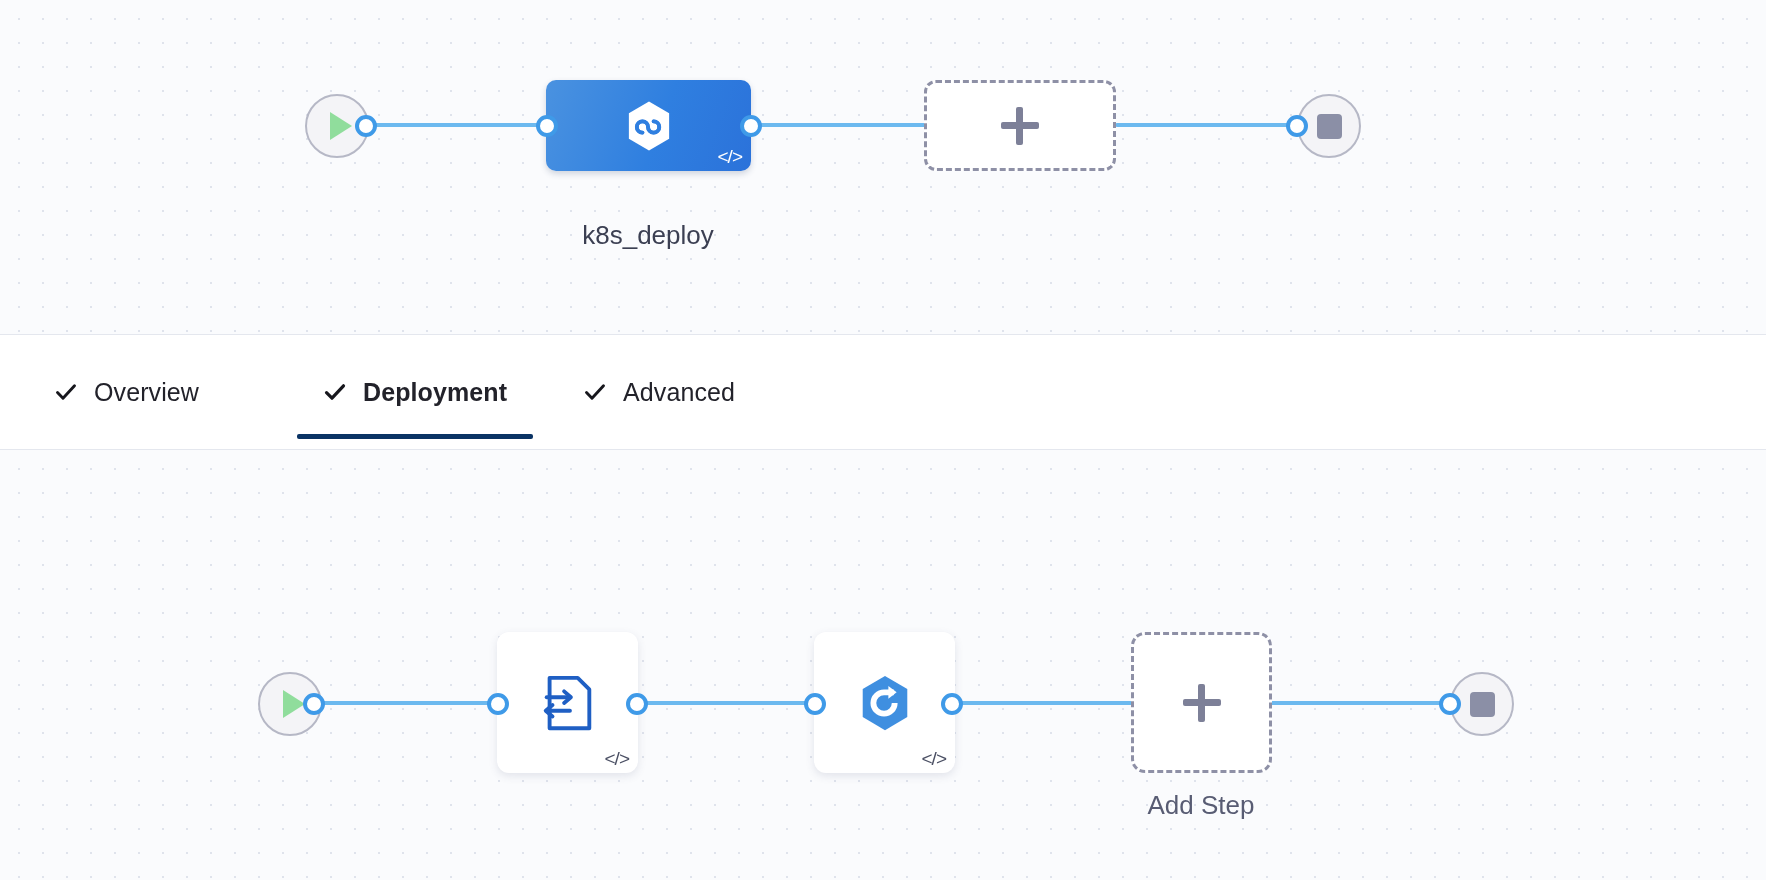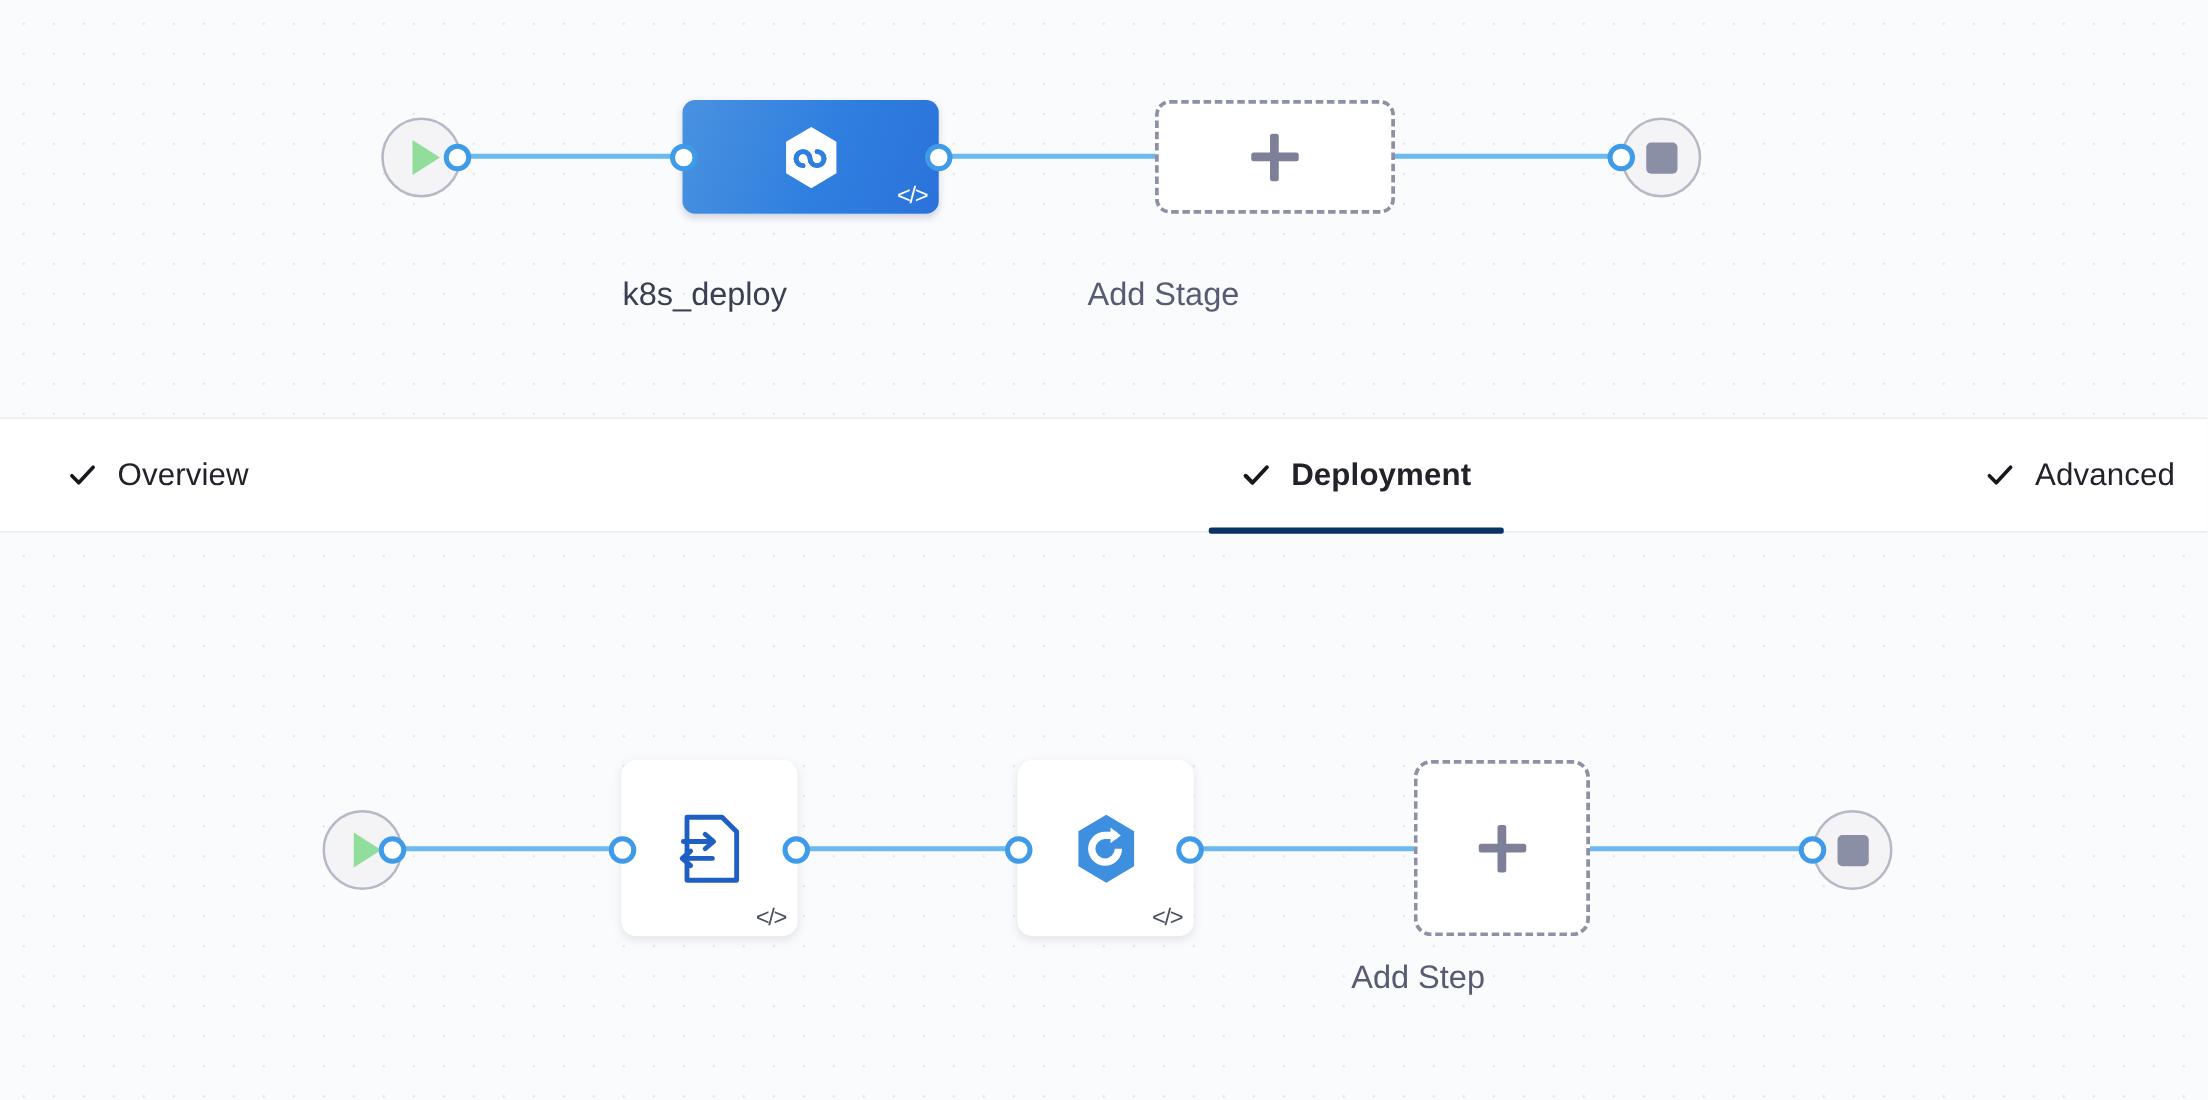--- a/index.html
+++ b/index.html
@@ -20,29 +20,28 @@
     background-image: radial-gradient(#dfe3ec 1.1px, transparent 1.2px);
     background-size: 24px 24px;
     background-position: 7px 7px;
   }
   .canvas-top    { height: 334px; }
   .canvas-bottom { height: 546px; }
 
   
   .tabbar {
     position: relative;
-    height: 92px;
+    height: 116px;
     background: #ffffff;
     border-top: 1px solid #e4e7ee;
     border-bottom: 1px solid #e4e7ee;
     display: flex;
     align-items: center;
     padding-left: 28px;
     z-index: 5;
-    justify-content: space-between;
   }
   .tab {
     display: flex;
     align-items: center;
     gap: 16px;
     height: 92px;
     padding: 0 26px;
     position: relative;
     cursor: pointer;
     user-select: none;
@@ -174,21 +173,21 @@
     position: absolute;
     background: #7d8098;
     border-radius: 2px;
   }
   .plus::before { left: 0; top: 15px; width: 38px; height: 7px; }
   .plus::after  { top: 0; left: 15px; height: 38px; width: 7px; }
 
   
   .node-label {
     position: absolute;
-    text-align: left;
+    text-align: center;
     font-size: 26px;
     line-height: 1.38;
     color: #3b3f52;
     white-space: pre-line;
     z-index: 1;
   }
   .node-label.muted { color: #585c73; }
 </style>
 </head>
 <body>
@@ -212,21 +211,20 @@
     </svg>
     <span class="code-badge light">&lt;/&gt;</span>
   </div>
   <div class="dot" style="left:536px; top:115px;"></div>
   <div class="dot" style="left:740px; top:115px;"></div>
   <div class="node-label" style="left:498px; top:218px; width:300px;">k8s_deploy</div>
 
   <div class="add-node stage" style="left:924px; top:80px;">
     <div class="plus"></div>
   </div>
-  <div class="node-label muted" style="left:870px; top:218px; width:300px;">Add Stage</div>
 
   <div class="terminal" style="left:1297px; top:94px;">
     <div class="stop-sq"></div>
   </div>
   <div class="dot" style="left:1286px; top:115px;"></div>
 </div>
 
 <div class="tabbar">
 
   <div class="tab">

